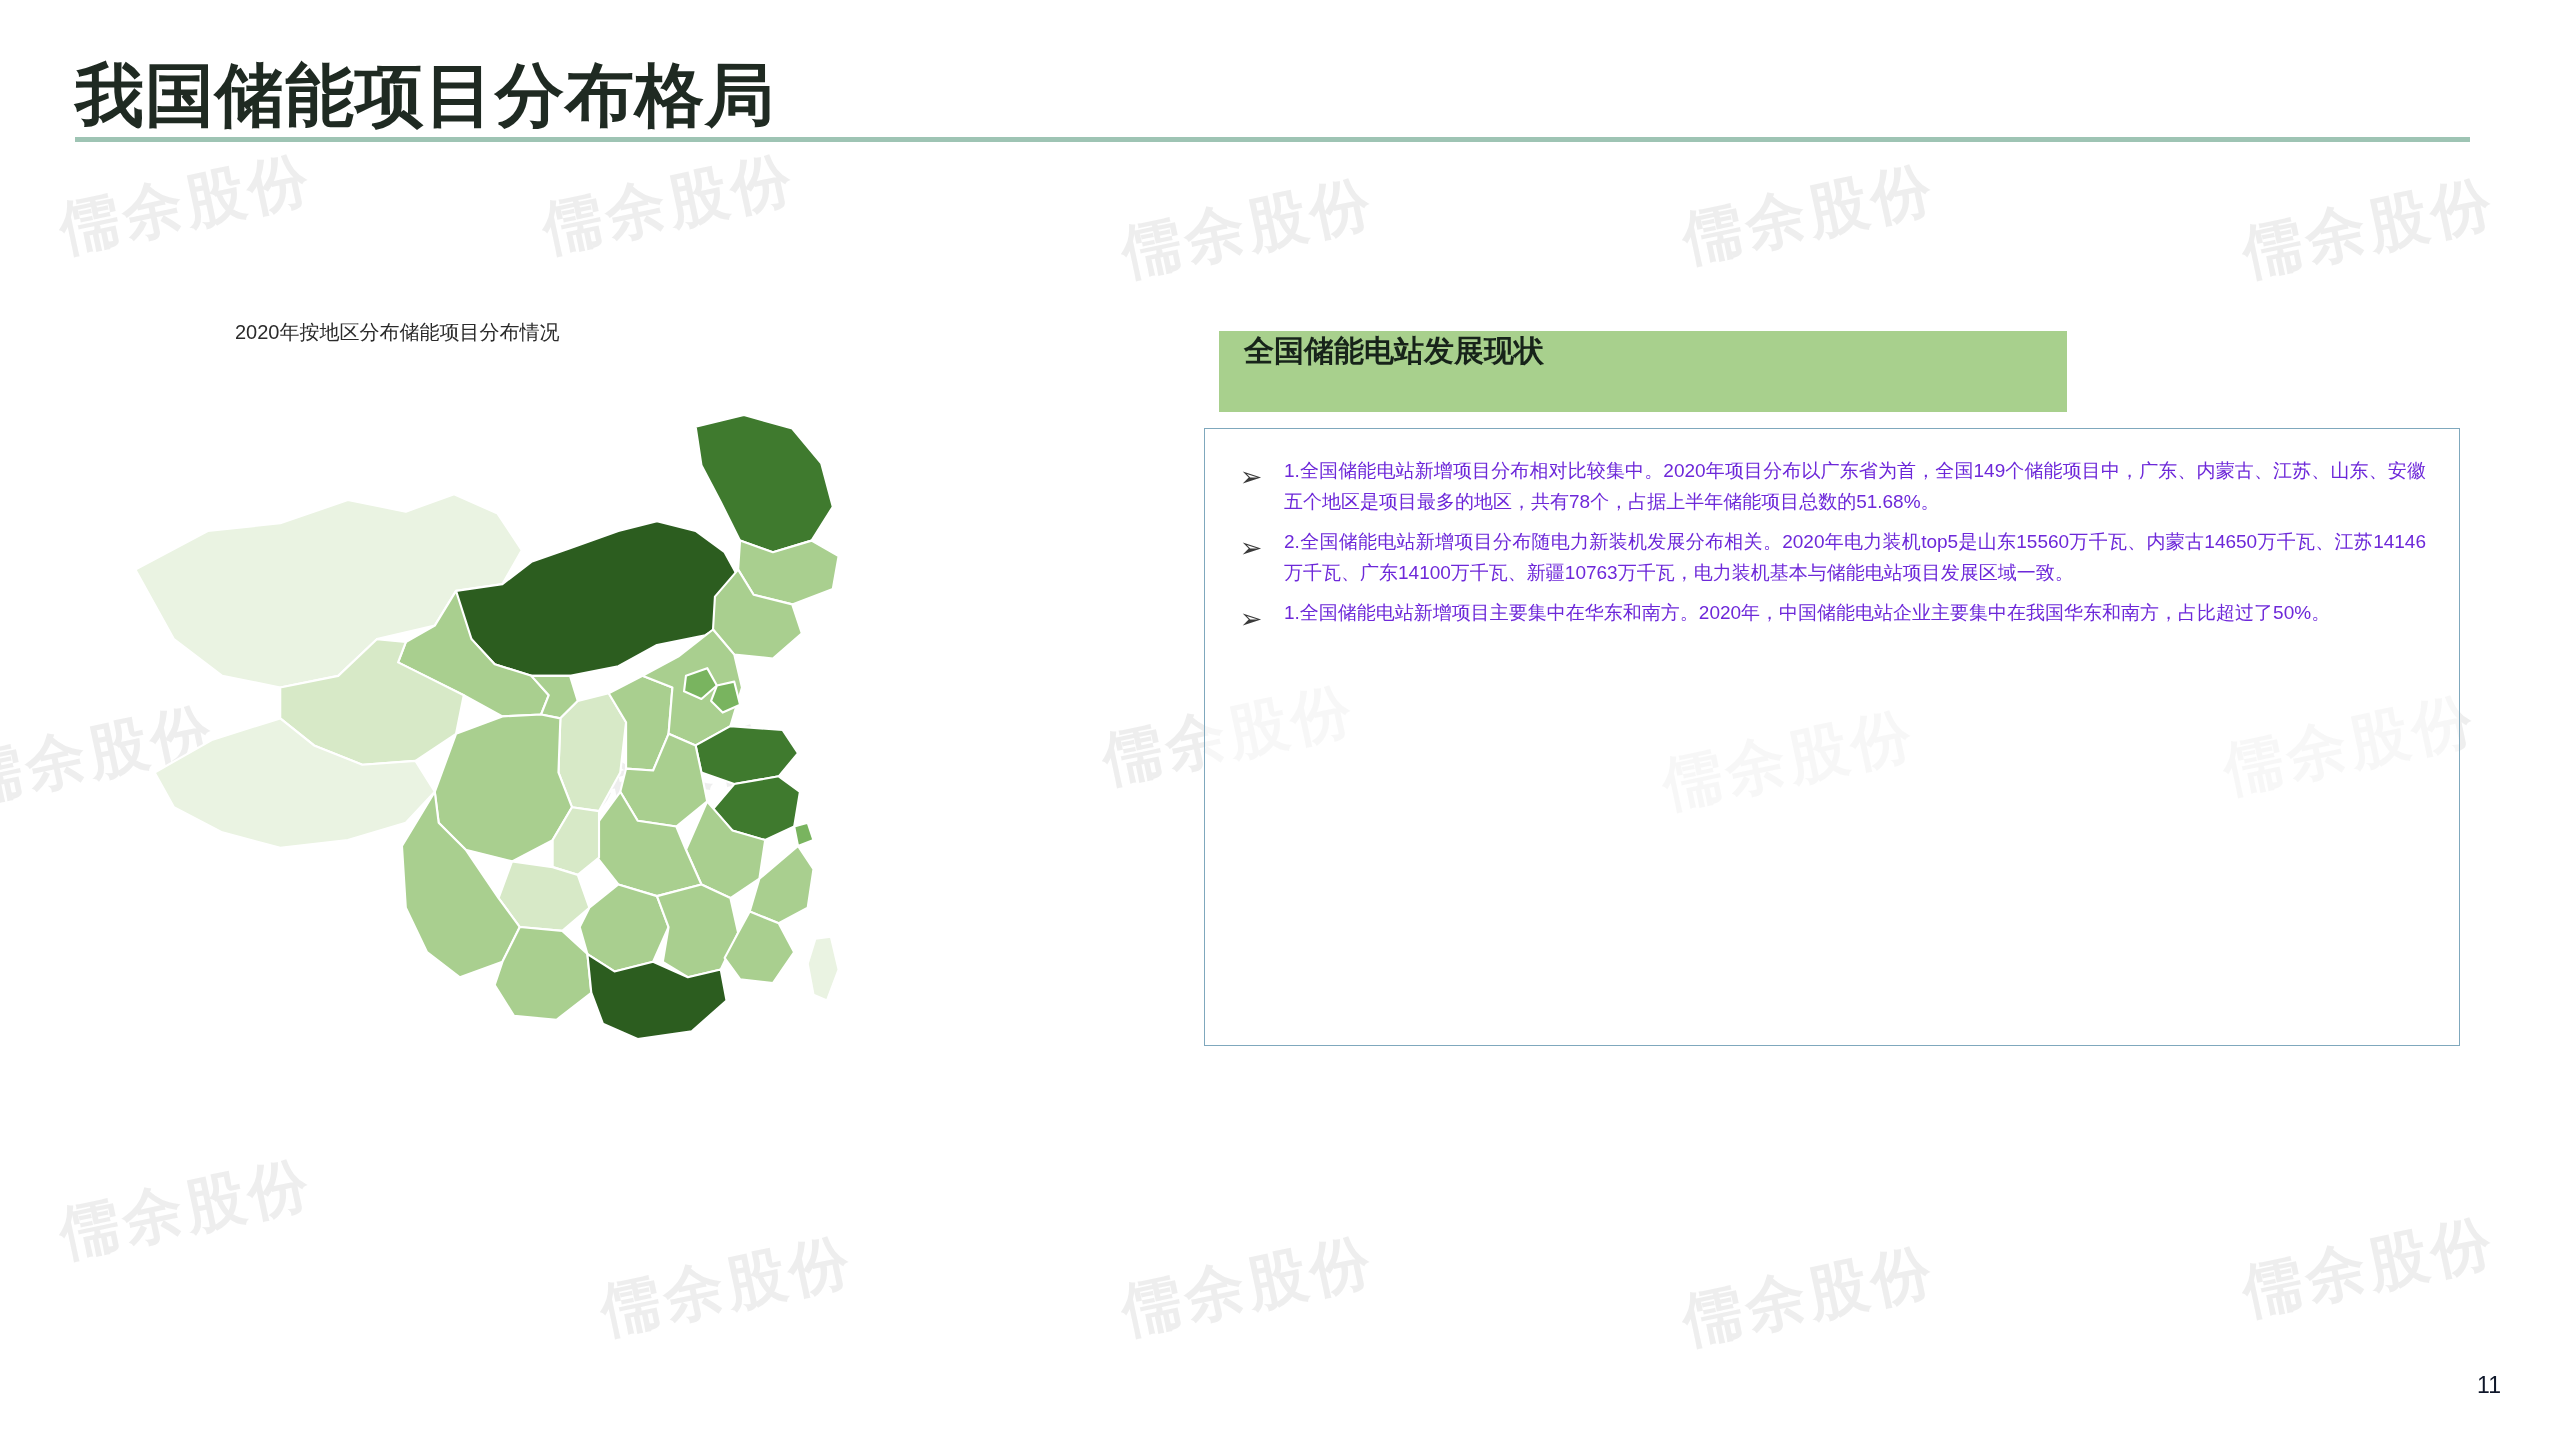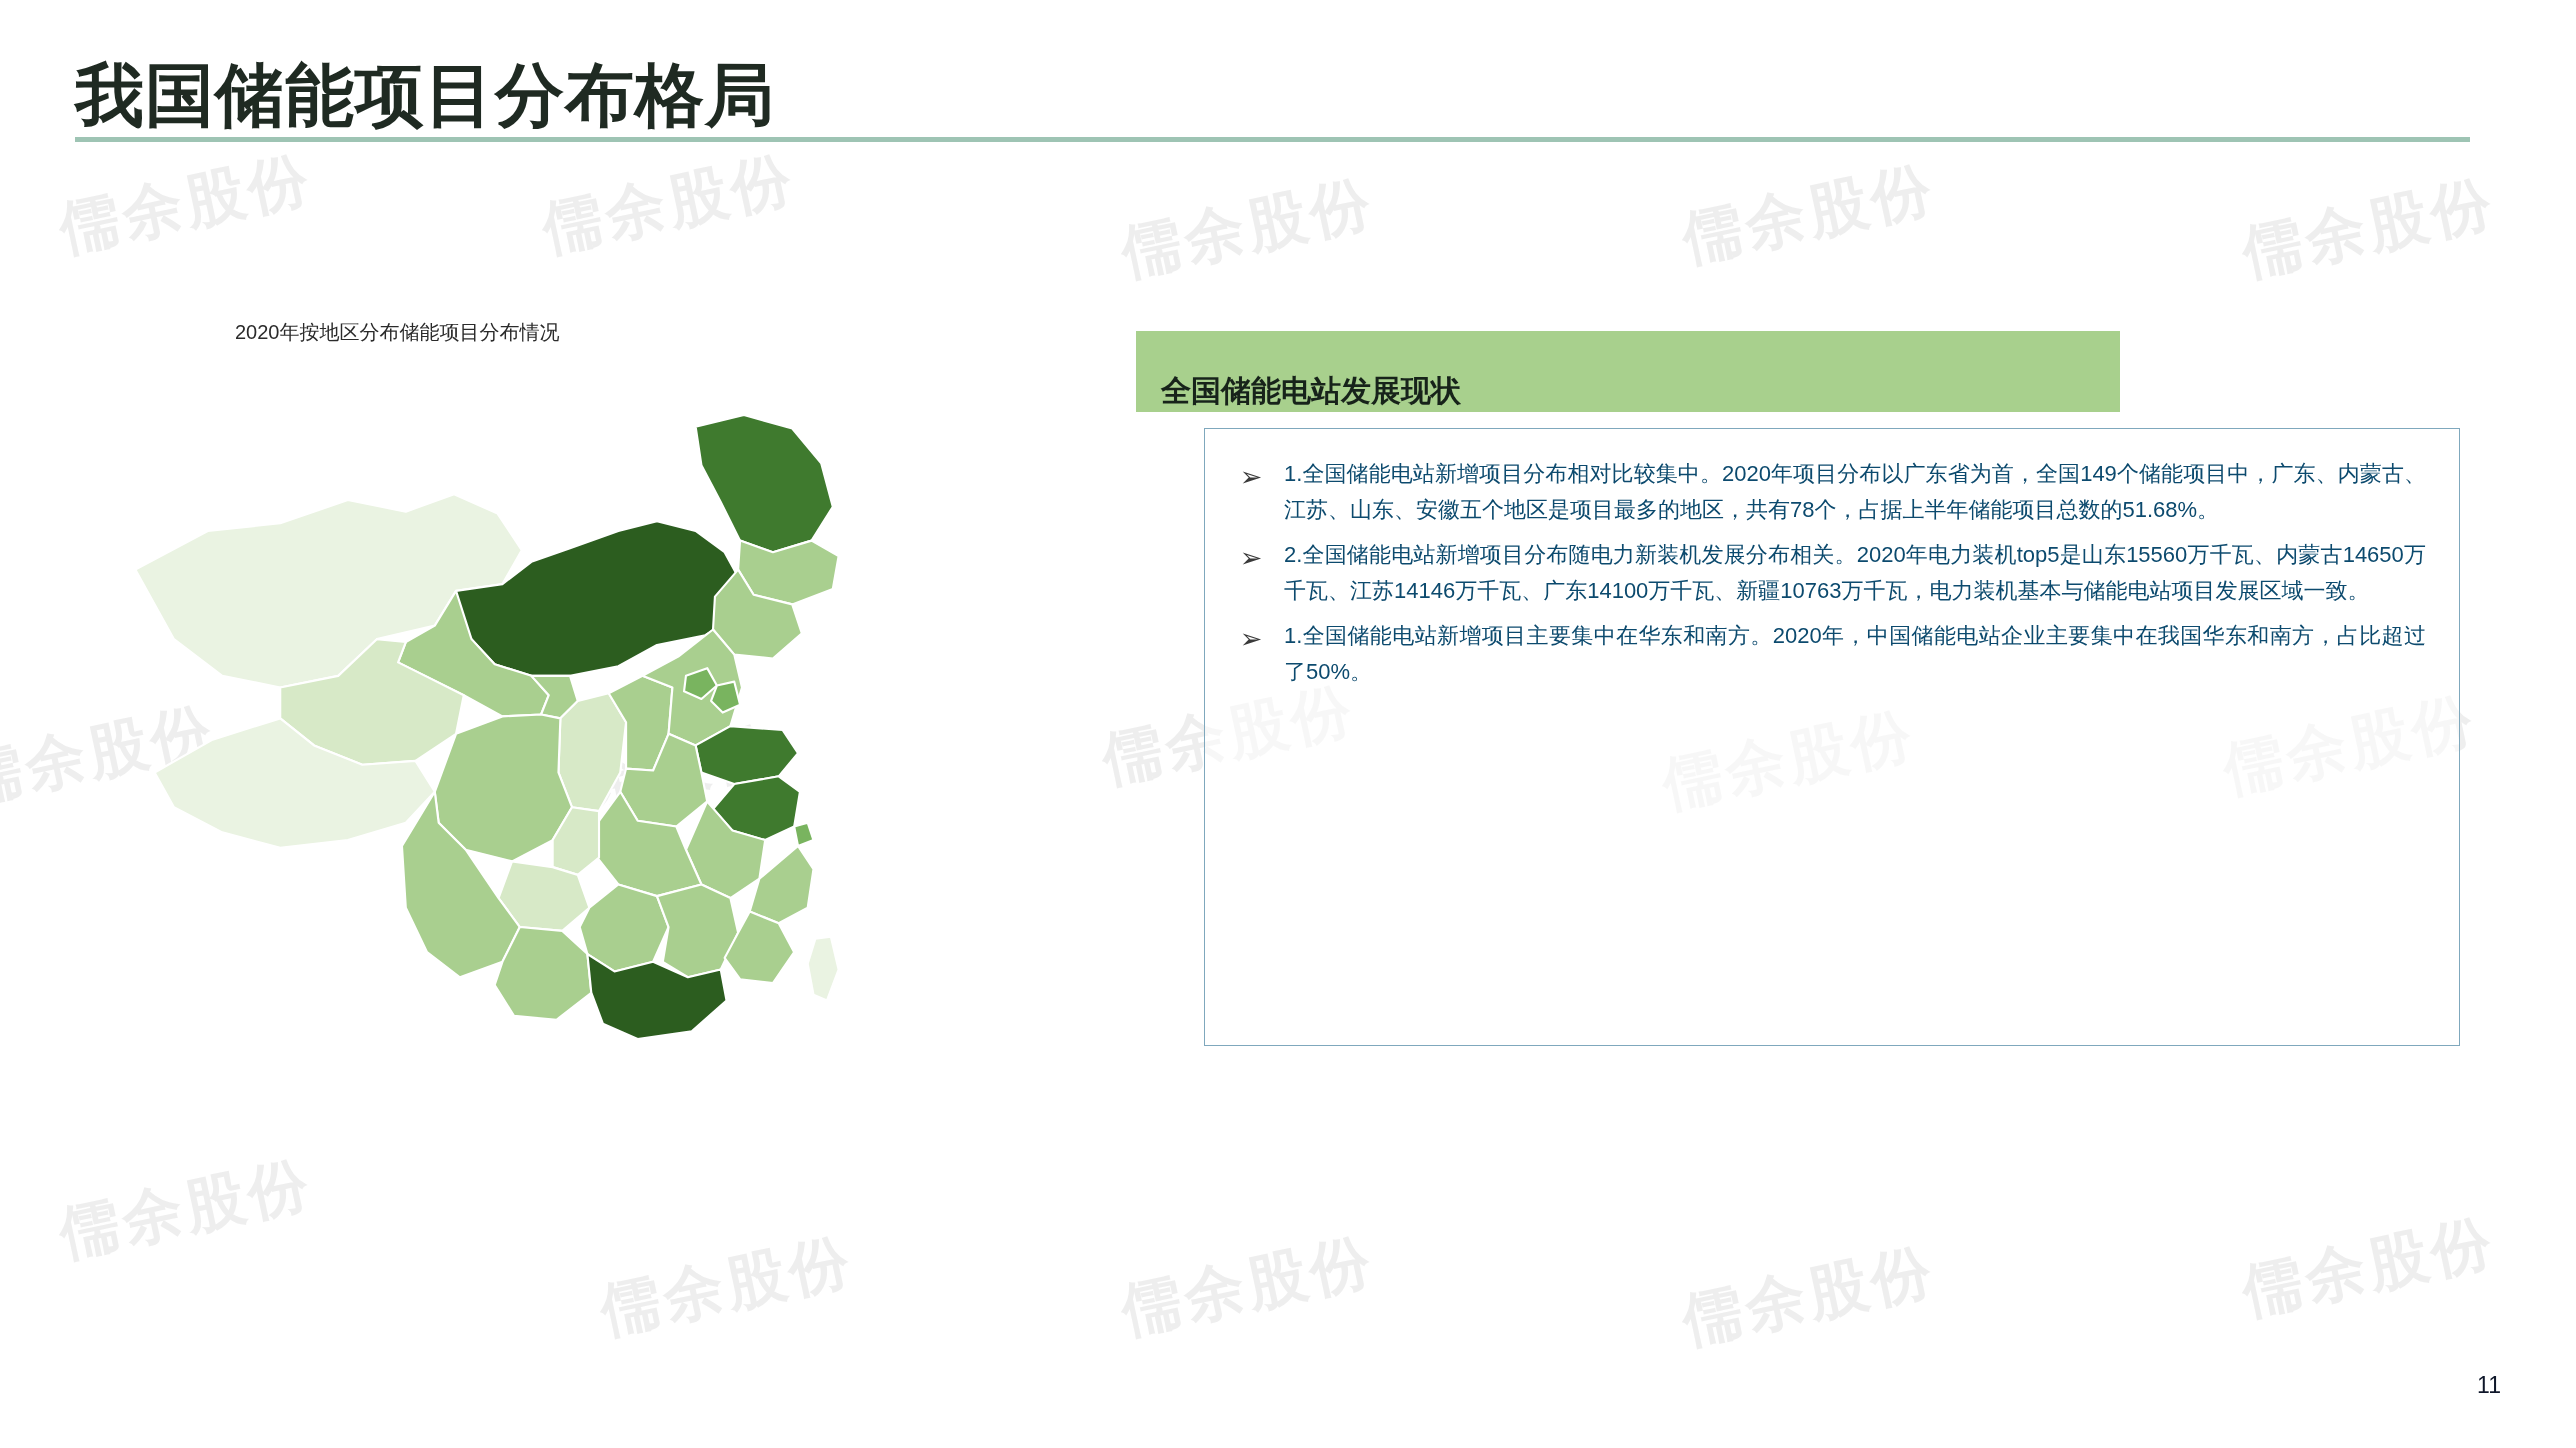--- a/index.html
+++ b/index.html
@@ -73,27 +73,27 @@
     top: 386px;
     width: 1024px;
     height: 657px;
     z-index: 2;
   }
   .map-wrap svg { display: block; width: 100%; height: 100%; }
 
   
   .panel-header {
     position: absolute;
-    left: 1136px;
+    left: 1219px;
     top: 331px;
-    width: 984px;
+    width: 848px;
     height: 81px;
     background: #a8d08d;
     display: flex;
-    align-items: flex-end;
+    align-items: flex-start;
     z-index: 3;
   }
   .panel-header-text {
     margin-left: 25px;
     font-size: 30px;
     font-weight: 700;
     color: #17231a;
   }
   .panel-body {
     position: absolute;
@@ -117,23 +117,23 @@
     width: 52px;
     font-size: 27px;
     color: #3a3a3a;
     line-height: 1.62;
     text-align: left;
     padding-left: 7.7px;
     box-sizing: border-box;
   }
   .bullet-text {
     flex: 1 1 auto;
-    font-size: 22px;
+    font-size: 19px;
     line-height: 1.62;
-    color: #0c4a6e;
+    color: #6d28d9;
     text-align: justify;
   }
 
   
   .page-number {
     position: absolute;
     right: 75px;
     bottom: 50px;
     font-size: 23px;
     color: #0f172a;

